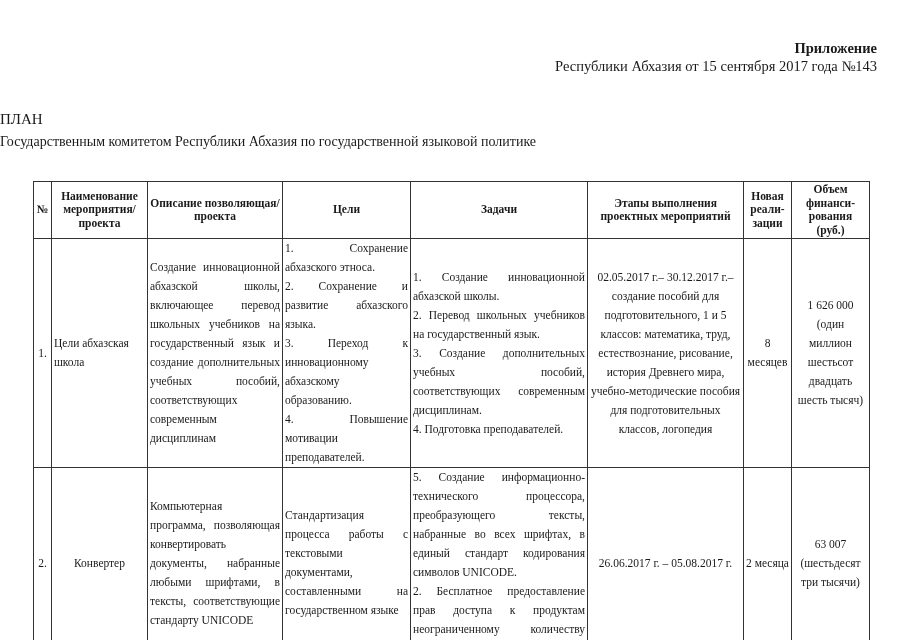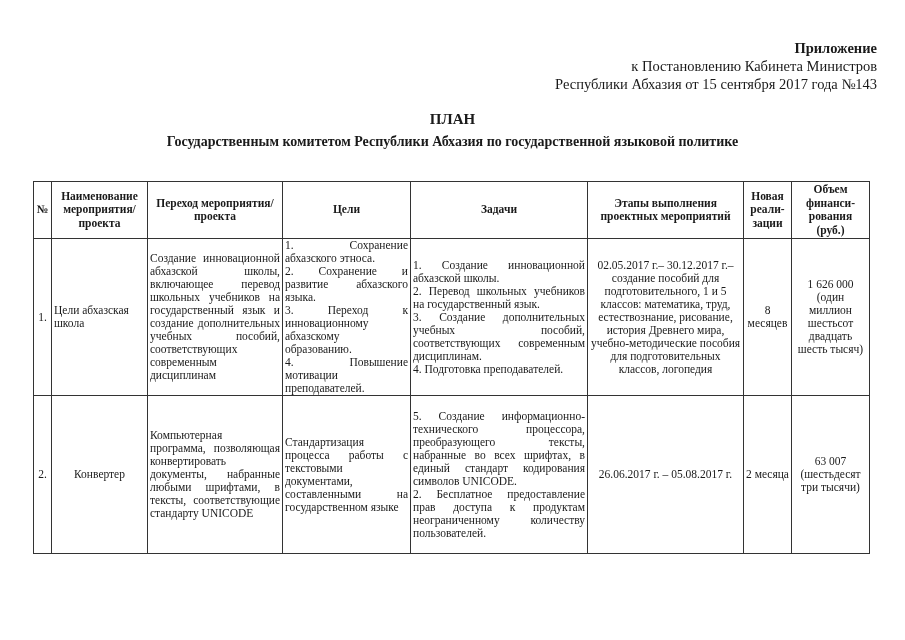--- a/index.html
+++ b/index.html
@@ -1,39 +1,38 @@
 <!DOCTYPE html>
 <html><head>
 <meta charset="utf-8">
 <style>
   html, body { margin: 0; padding: 0; background: #ffffff; }
   body { width: 905px; height: 640px; position: relative; overflow: hidden;
          font-family: "Liberation Serif", "DejaVu Serif", serif; color: #1a1a1a; }
   .appendix { position: absolute; right: 28px; top: 39px; text-align: right; font-size: 14.5px; line-height: 18px; }
   .appendix .bold { font-weight: bold; }
-  .title { position: absolute; left: 0; width: 905px; text-align: center; font-weight: bold; }
+  .title { position: absolute; left: 0; width: 905px; text-align: left; font-weight: normal; }
   .plan { top: 111px; font-size: 15px; }
   .subtitle { top: 133px; font-size: 14px; line-height: 18px; }
   table { position: absolute; left: 33px; top: 181px; border-collapse: collapse; table-layout: fixed; }
-  td, th { border: 1px solid #333; padding: 0 2px; font-size: 11.5px; line-height: 13px; vertical-align: middle; }
+  td, th { border: 1px solid #333; padding: 0 2px; font-size: 11.5px; line-height: 19px; vertical-align: middle; }
   th { font-weight: bold; text-align: center; font-size: 11.5px; line-height: 13.5px; }
   tr.head { height: 57px; }
   tr.r1 { height: 145px; }
   tr.r2 { height: 158px; }
   .c { text-align: center; }
   .j { text-align: justify; }
   .l { text-align: left; }
   .pre { white-space: pre-line; }
 </style>
 </head>
 <body>
 
 <div class="appendix">
   <div class="bold">Приложение</div>
-  <div>к Постановлению Кабинета Министров</div>
   <div>Республики Абхазия от 15 сентября 2017 года №143</div>
 </div>
 
 <div class="title plan">ПЛАН</div>
 <div class="title subtitle">
   <div>Государственным комитетом Республики Абхазия по государственной языковой политике</div>
 </div>
 
 <table>
   <colgroup>
@@ -43,21 +42,21 @@
     <col style="width:128px">
     <col style="width:177px">
     <col style="width:156px">
     <col style="width:48px">
     <col style="width:78px">
   </colgroup>
   <tbody>
       <tr class="head">
     <th>№</th>
     <th>Наименование мероприятия/ проекта</th>
-    <th>Переход мероприятия/ проекта</th>
+    <th>Описание позволяющая/ проекта</th>
     <th>Цели</th>
     <th>Задачи</th>
     <th>Этапы выполнения проектных мероприятий</th>
     <th>Новая реали-зации</th>
     <th>Объем финанси-рования (руб.)</th>
   </tr>
   <tr class="r1">
     <td class="c">1.</td>
     <td class="l">Цели абхазская школа</td>
     <td class="j">Создание инновационной абхазской школы, включающее перевод школьных учебников на государственный язык и создание дополнительных учебных пособий, соответствующих современным дисциплинам</td>

